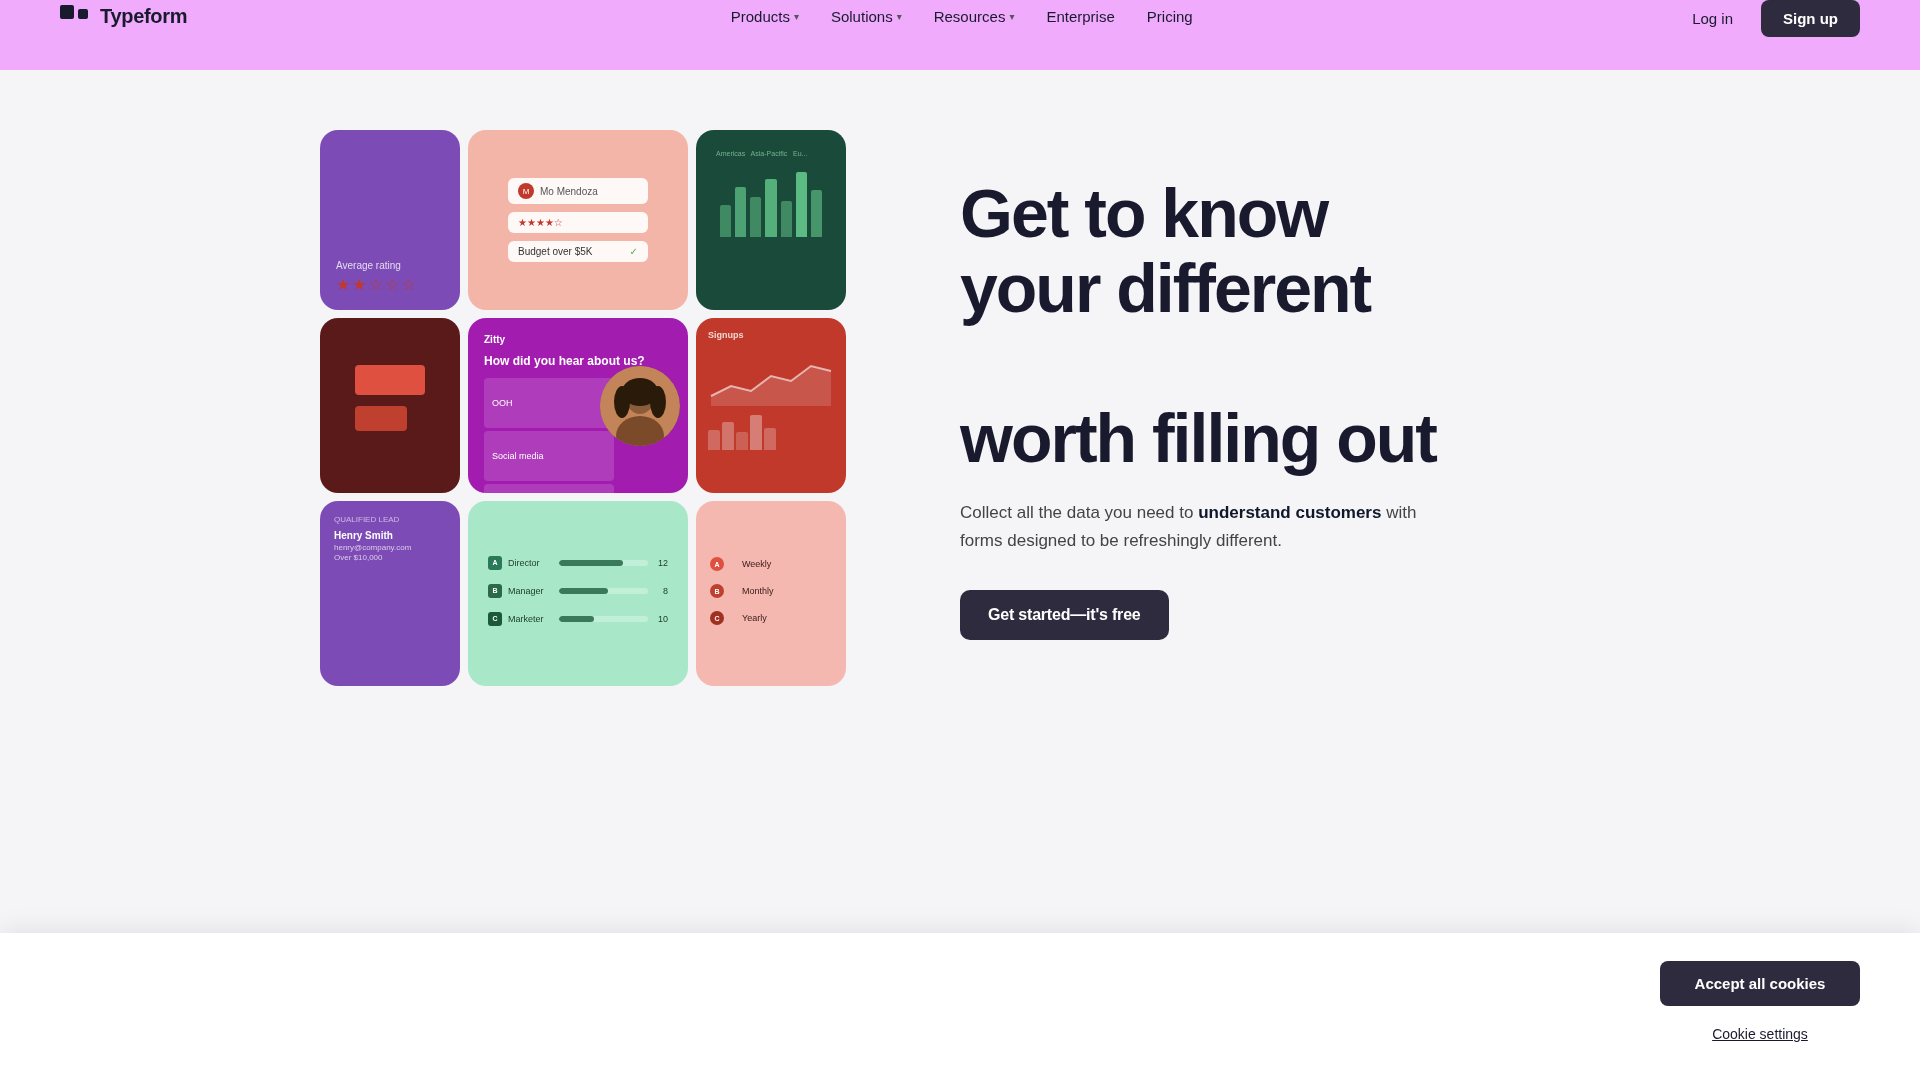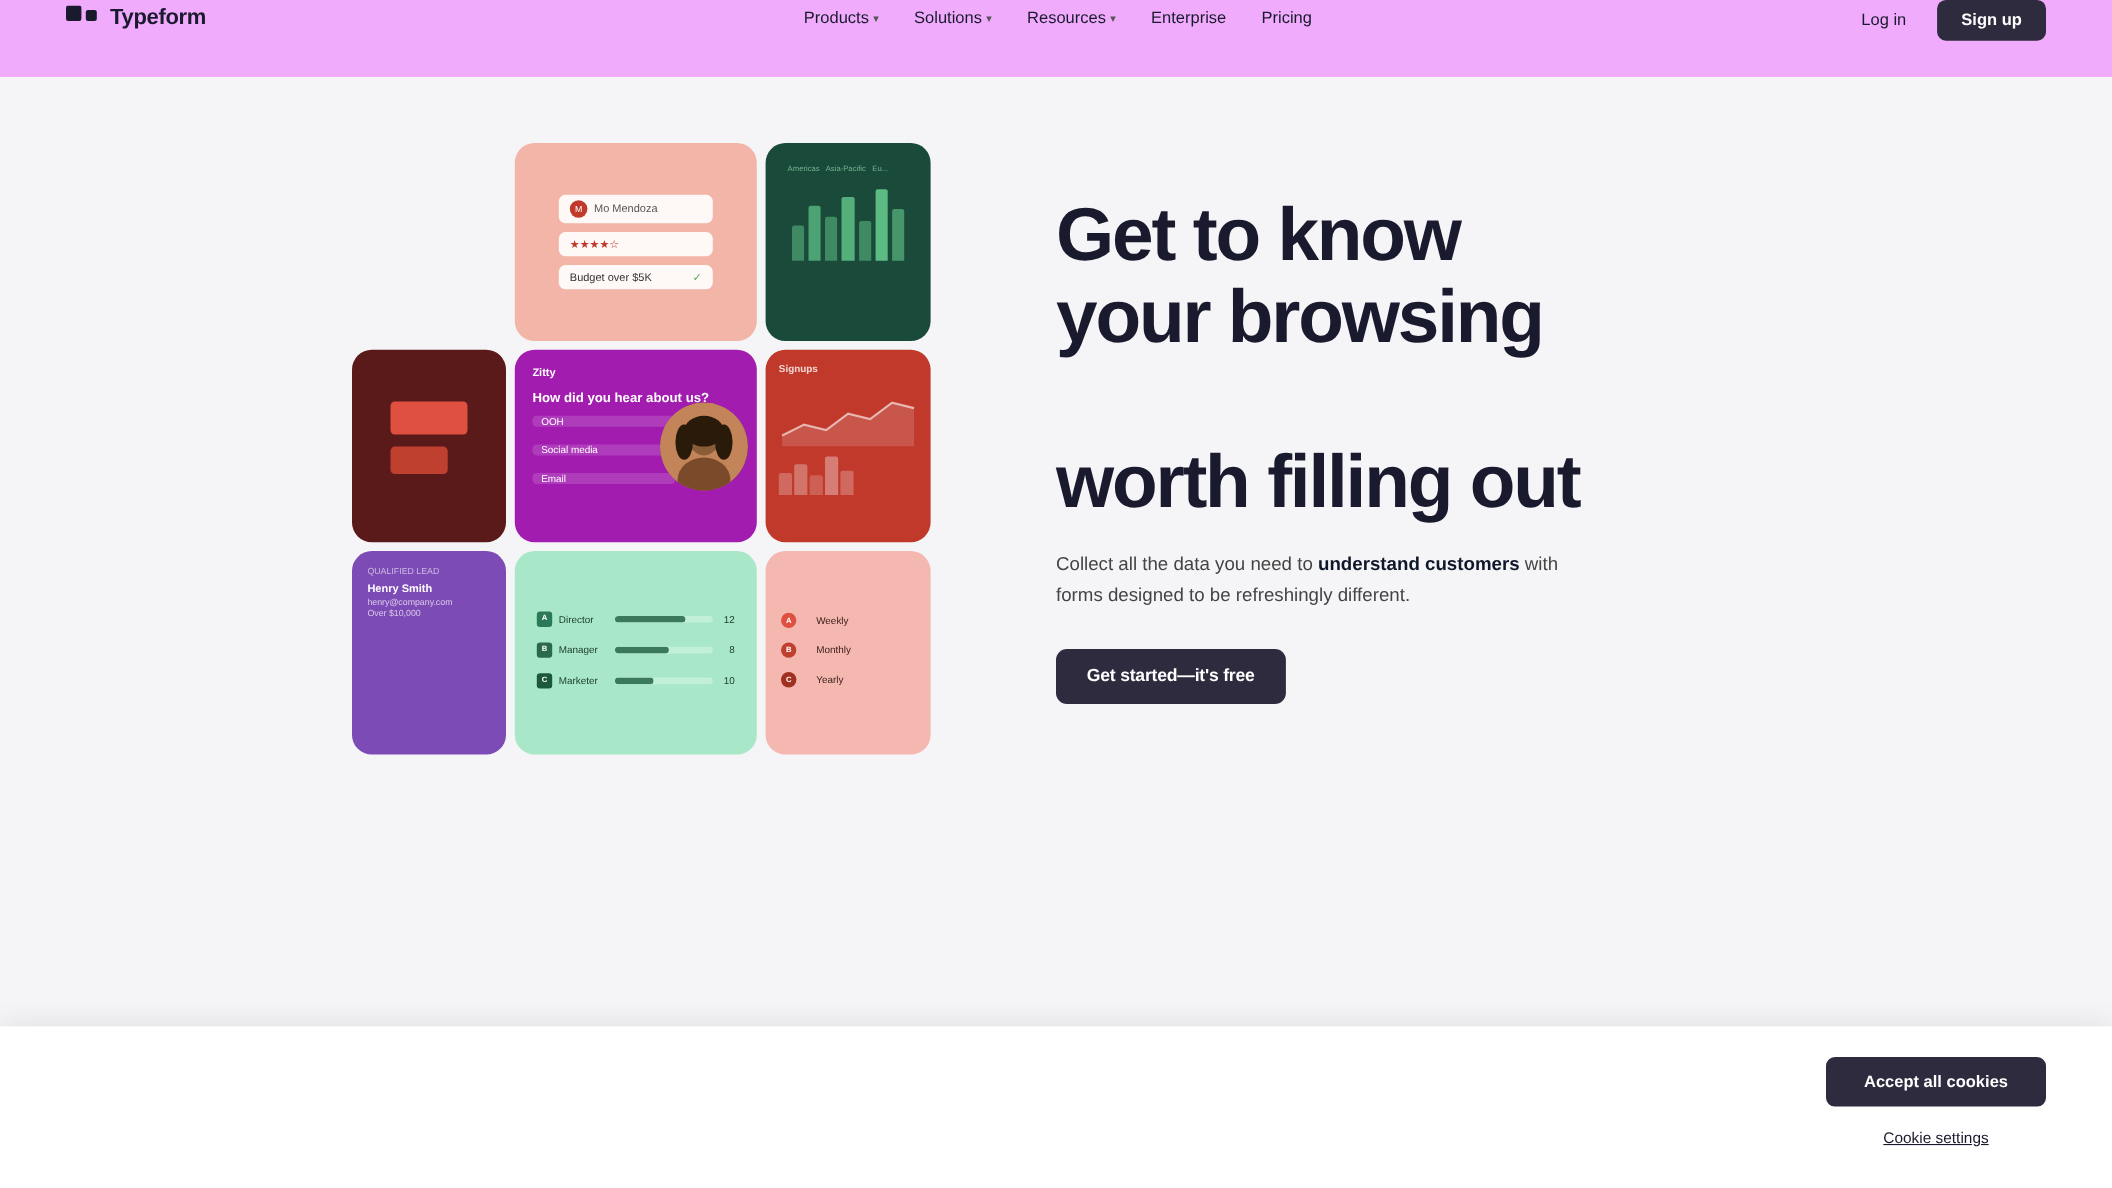--- a/index.html
+++ b/index.html
@@ -237,24 +237,24 @@
       flex: 1;
       background: rgba(100,200,150,0.7);
       border-radius: 2px 2px 0 0;
     }
 
     .zitty-label { font-size: 10px; font-weight: 700; color: #fff; margin-bottom: 8px; }
     .zitty-question { font-size: 12px; font-weight: 600; color: #fff; line-height: 1.4; margin-bottom: 8px; }
     .zitty-opt {
       background: rgba(255,255,255,0.15);
       border-radius: 4px;
-      padding: 0 8px;
+      padding: 20px 8px;
       font-size: 9px;
       color: #fff;
-      margin-bottom: 16px;
+      margin-bottom: 3px;
       width: 130px;
     }
     .person-circle {
       width: 80px;
       height: 80px;
       border-radius: 50%;
       background: linear-gradient(135deg, #c4845a 0%, #7a4a2a 100%);
       position: absolute;
       right: 8px;
       top: 50%;
@@ -441,20 +441,24 @@
   <div class="nav-right">
     <button class="btn-login">Log in</button>
     <button class="btn-signup">Sign up</button>
   </div>
 </nav>
 
 <section class="hero">
 
   <div class="img-grid">
 
+    <div class="card card-1">
+      <span class="rating-text">Average rating</span>
+      <div class="stars">★★☆☆☆</div>
+    </div>
 
     <div class="card card-2">
       <div class="form-field">
         <span style="display:flex;align-items:center;gap:6px;font-size:10px;color:#555;">
           <span style="width:16px;height:16px;border-radius:50%;background:#c0392b;display:inline-flex;align-items:center;justify-content:center;color:#fff;font-size:8px;">M</span>
           <span>Mo Mendoza</span>
         </span>
       </div>
       <div class="form-field">
         <span class="form-stars">★★★★☆</span>
@@ -570,21 +574,21 @@
       <div class="opt-row">
         <div class="opt-icon opt-c">C</div>
         <span class="opt-label">Yearly</span>
       </div>
     </div>
   </div>
 
   <div class="hero-text">
     <h1 class="hero-title">
       <span>Get to know</span><br>
-      <span>your browsing</span><br>
+      <span>your different</span><br>
       <br>
       <span>worth filling out</span>
     </h1>
     <p class="hero-sub">
       <span>Collect all the data you need to </span><strong>understand customers</strong><span> with forms designed to be refreshingly different.</span>
     </p>
     <button class="btn-cta">Get started—it's free</button>
   </div>
 </section>
 

